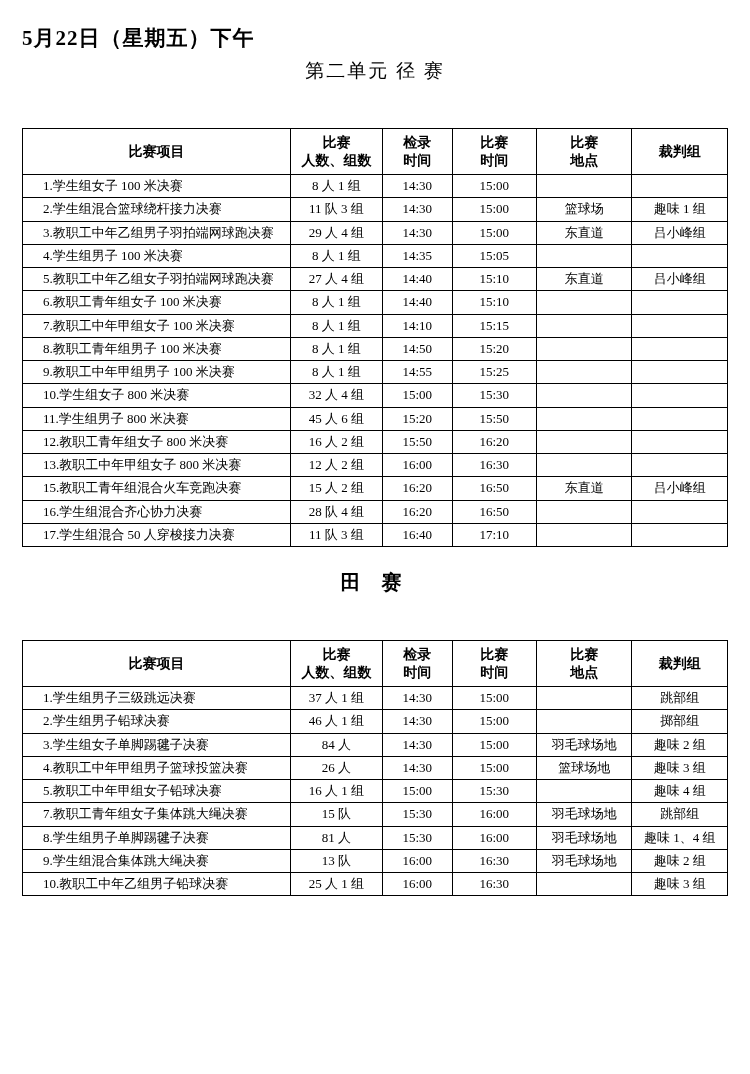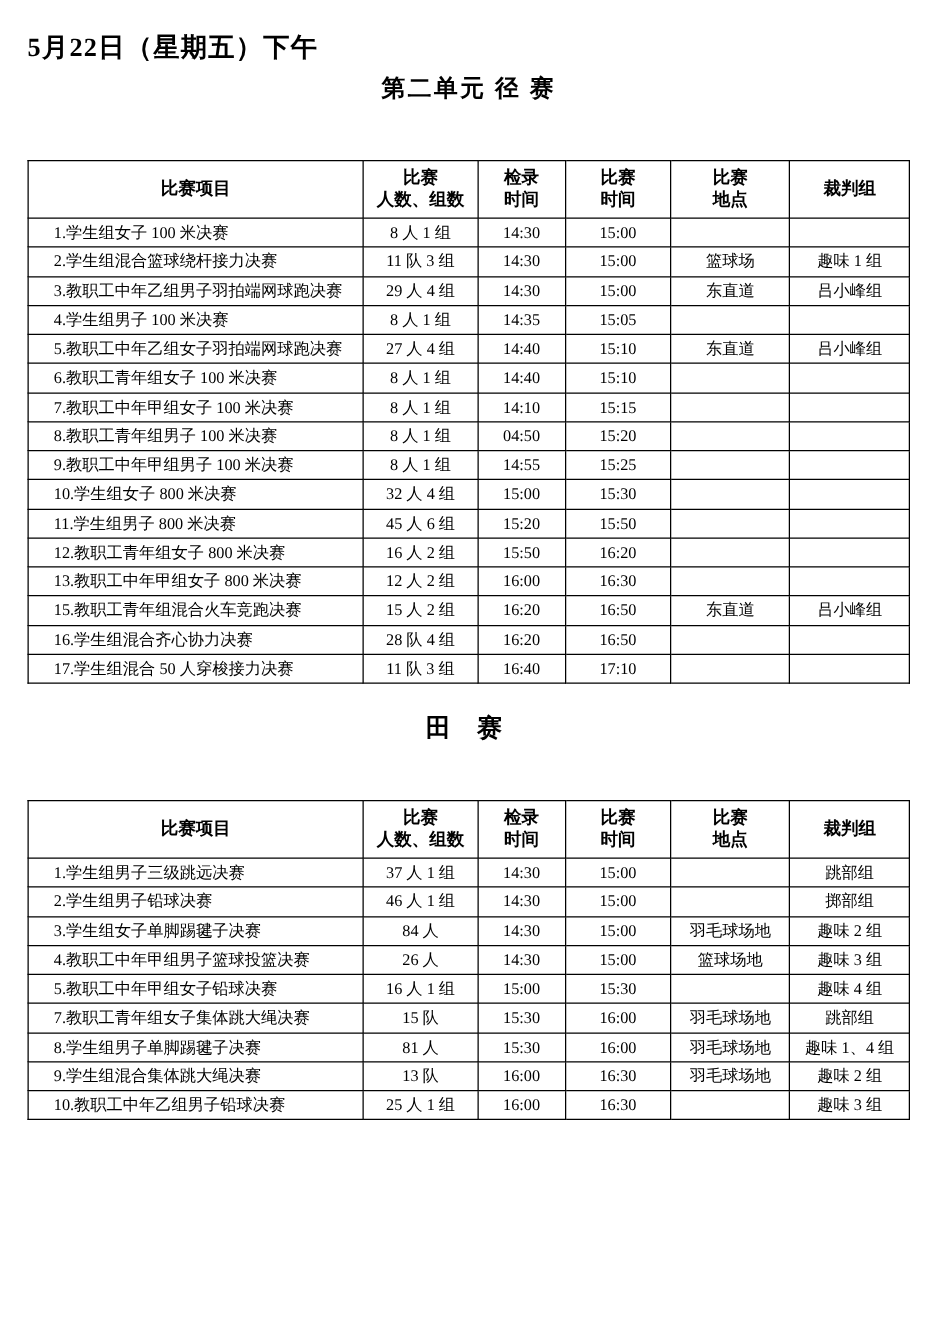--- a/index.html
+++ b/index.html
@@ -22,21 +22,21 @@
     text-align: left;
     font-size: 21px;
     font-weight: bold;
     letter-spacing: 1px;
     margin: 6px 0 6px 0;
     font-family: "Liberation Serif", "DejaVu Serif", serif;
   }
   .doc-subtitle {
     text-align: center;
     font-size: 19px;
-    font-weight: bold;
+    font-weight: normal;
     letter-spacing: 2px;
     margin: 0 0 10px 0;
   }
   .section-title {
     text-align: center;
     font-size: 20px;
     font-weight: bold;
     letter-spacing: 8px;
     margin: 22px 0 10px 0;
   }
@@ -164,21 +164,21 @@
           <td class="item">7.教职工中年甲组女子 100 米决赛</td>
           <td>8 人 1 组</td>
           <td>14:10</td>
           <td>15:15</td>
           <td></td>
           <td></td>
         </tr>
         <tr>
           <td class="item">8.教职工青年组男子 100 米决赛</td>
           <td>8 人 1 组</td>
-          <td>04:50</td>
+          <td>14:50</td>
           <td>15:20</td>
           <td></td>
           <td></td>
         </tr>
         <tr>
           <td class="item">9.教职工中年甲组男子 100 米决赛</td>
           <td>8 人 1 组</td>
           <td>14:55</td>
           <td>15:25</td>
           <td></td>

